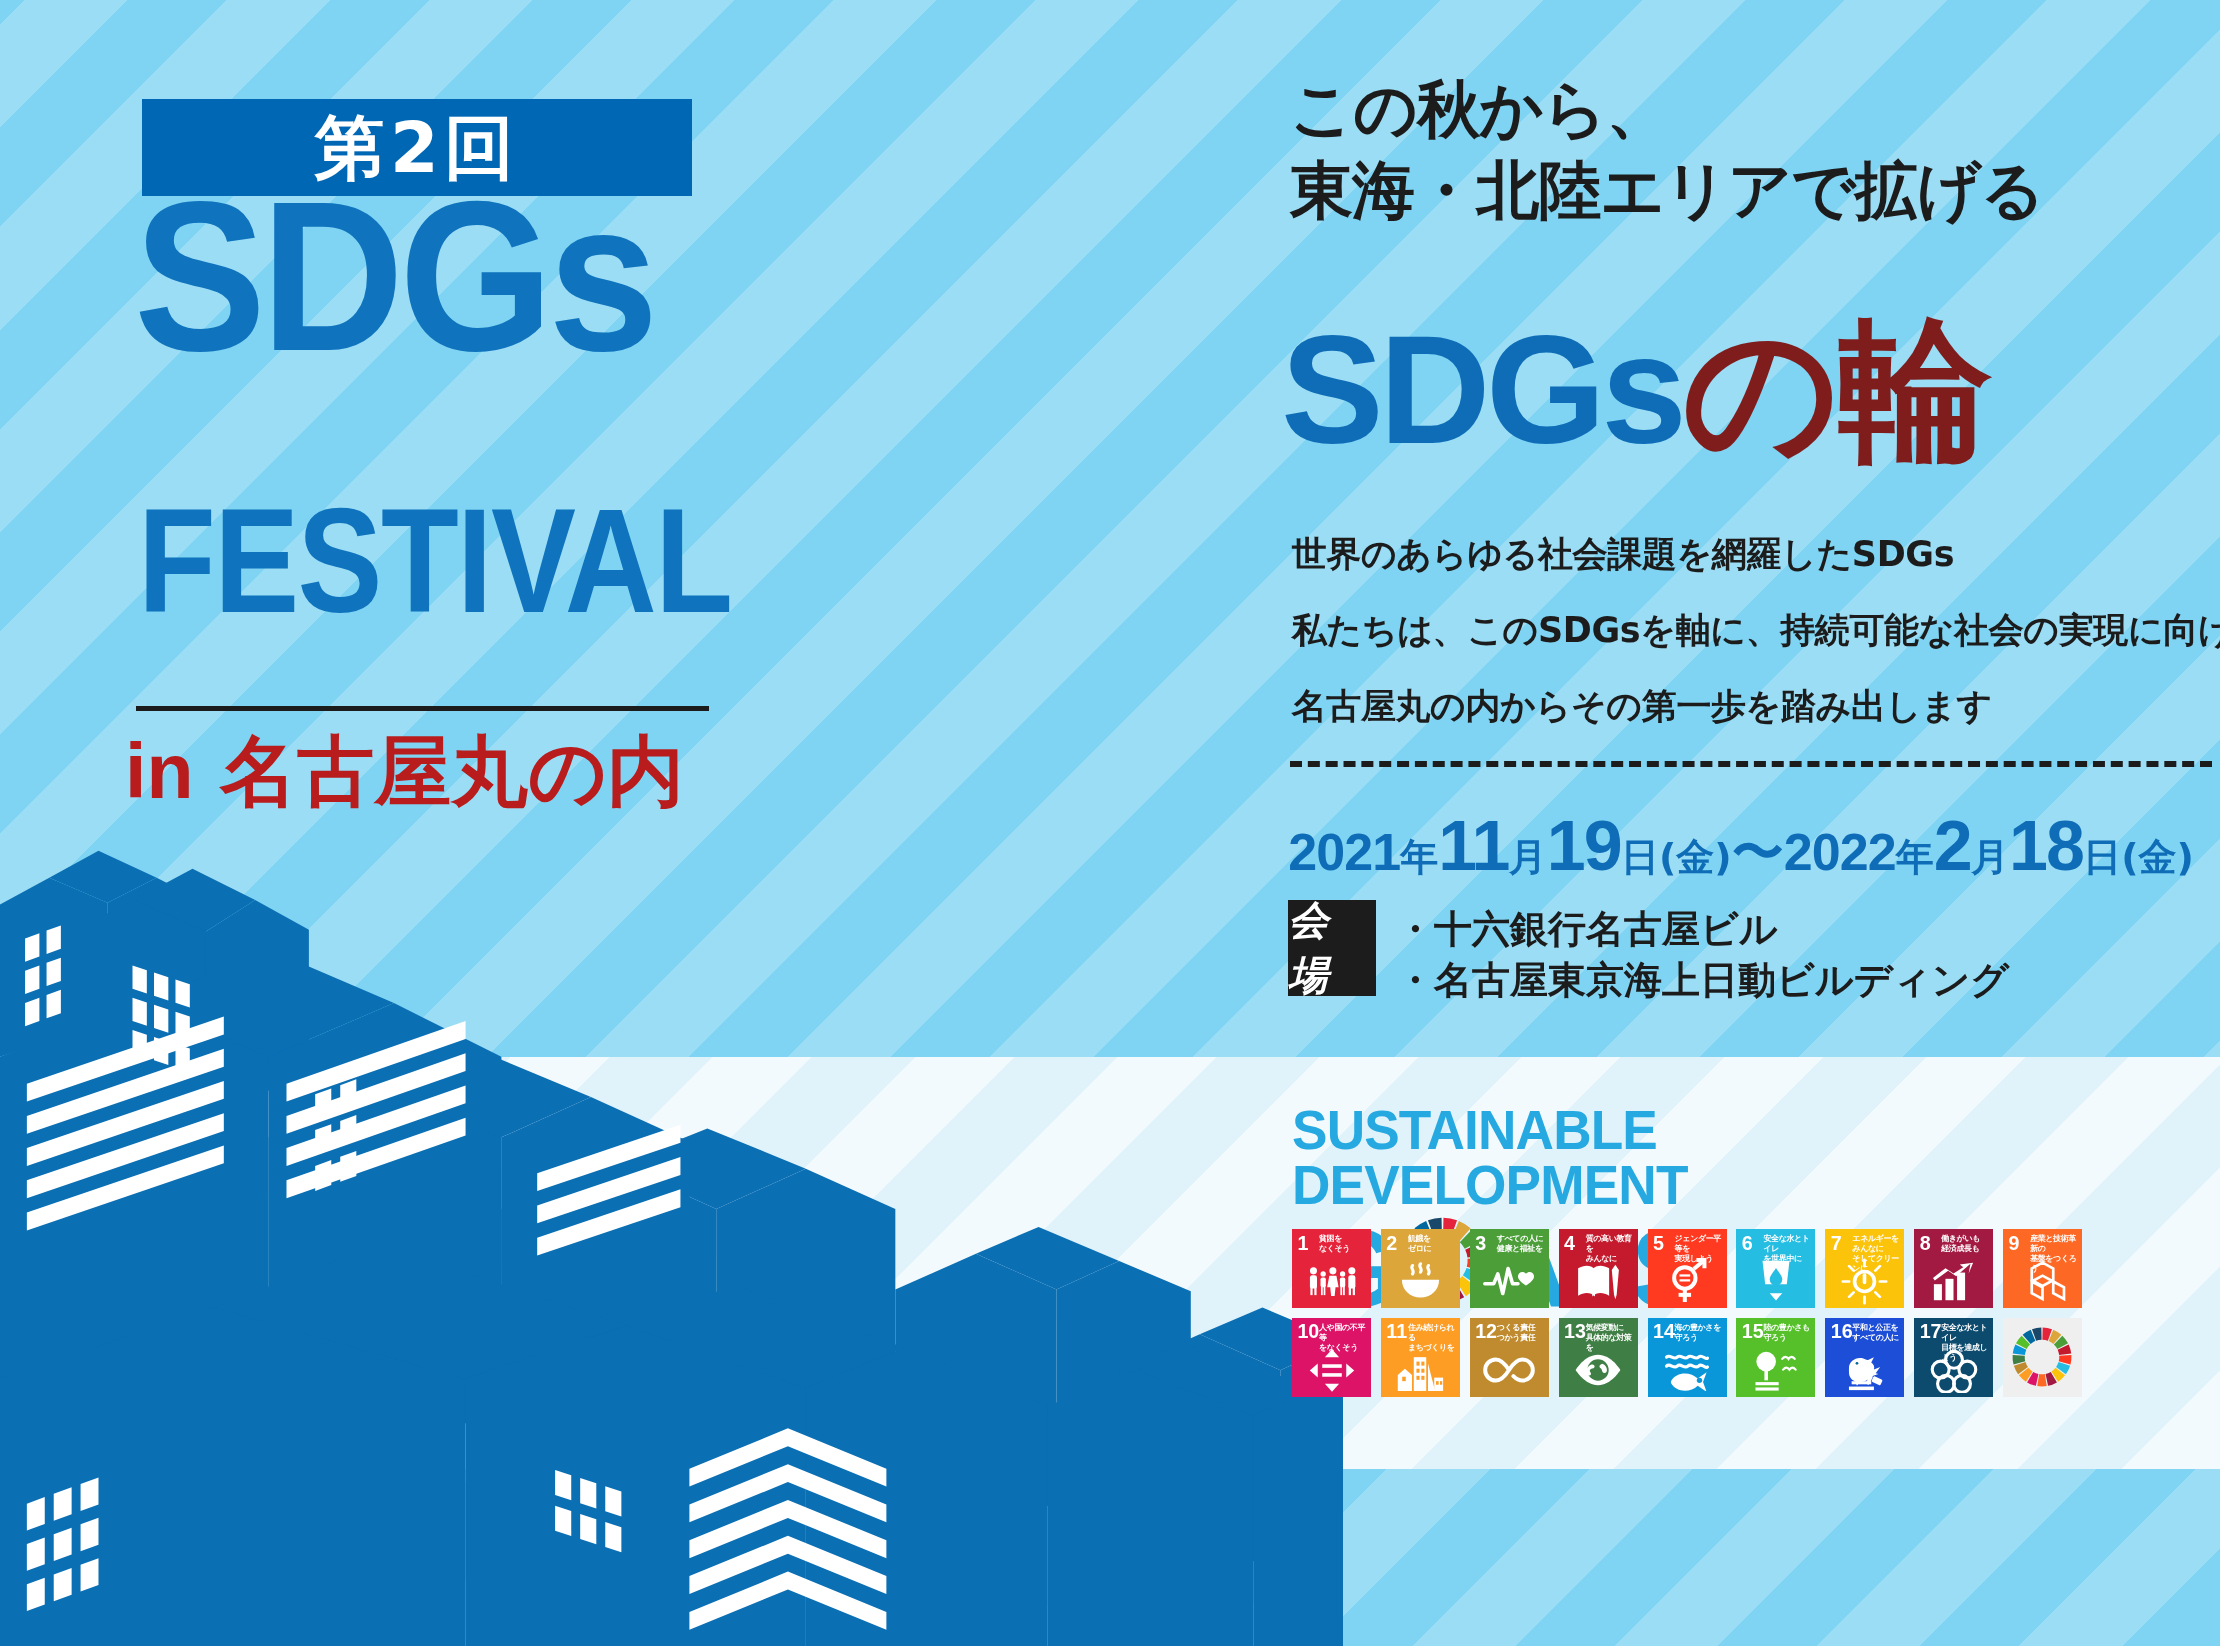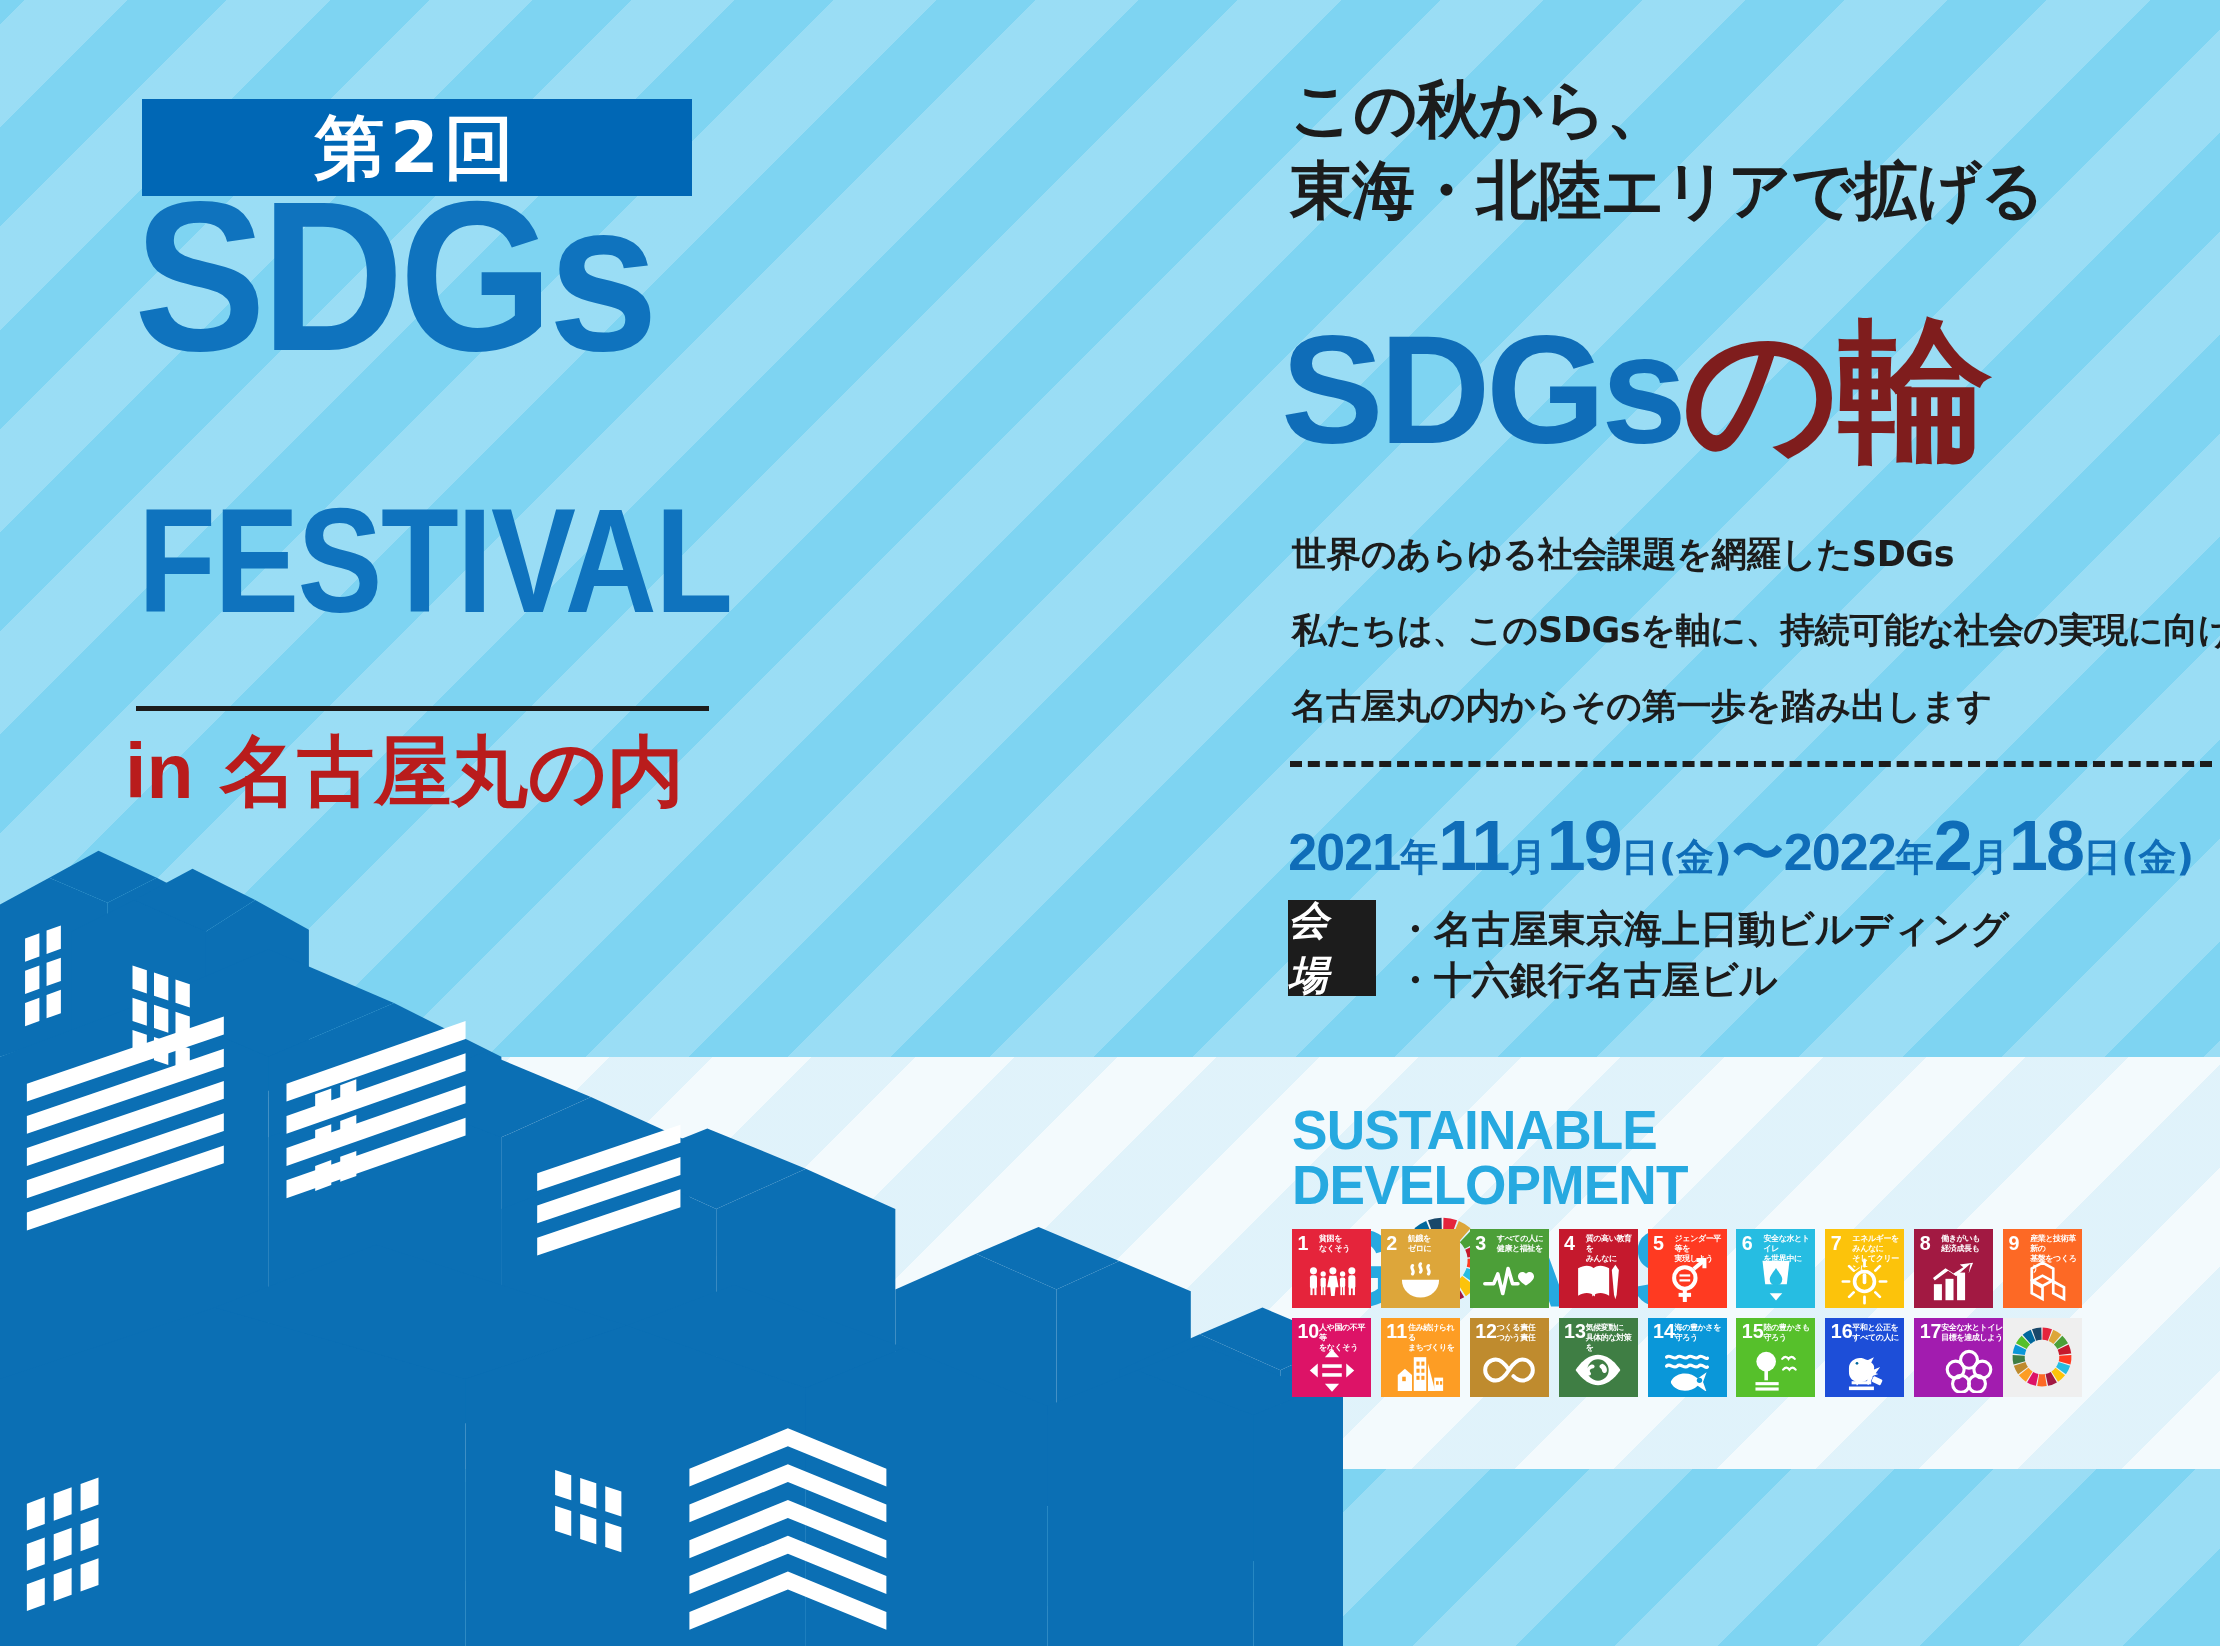--- a/index.html
+++ b/index.html
@@ -355,22 +355,22 @@
 
   <div id="dashed-rule"></div>
 
   <div id="date-line">
     <span class="mid">2021</span><span class="sm">年</span><span class="big">11</span><span class="sm">月</span><span class="big">19</span><span class="sm">日</span><span class="sm">(金)</span><span class="tilde">〜</span><span class="mid">2022</span><span class="sm">年</span><span class="big">2</span><span class="sm">月</span><span class="big">18</span><span class="sm">日</span><span class="sm">(金)</span>
   </div>
 
   <div id="venue-row">
     <div id="venue-badge">会 場</div>
     <div id="venue-list">
+      <div class="venue-item">・十六銀行名古屋ビル</div>
       <div class="venue-item">・名古屋東京海上日動ビルディング</div>
-      <div class="venue-item">・十六銀行名古屋ビル</div>
     </div>
   </div>
 </div>
 
 <div id="sdg-lockup">
   <div id="sdg-words">
     <div>SUSTAINABLE</div>
     <div>DEVELOPMENT</div>
   </div>
   <div id="goals-word">
@@ -694,21 +694,21 @@
             <path d="M20 40c0-14 14-24 28-22 8 1 12 6 16 4l12-6-6 12c6 4 8 10 6 16l14-6-10 14 6 2-18 6c-4 8-14 12-24 12l-6 8-4-10c-8-2-14-10-14-20z"></path>
             <circle cx="38" cy="30" r="3" fill="#00689D"></circle>
             <rect x="26" y="70" width="44" height="7"></rect>
             <rect x="20" y="82" width="56" height="8"></rect>
             <rect x="72" y="62" width="22" height="14" rx="3" transform="rotate(25 83 69)"></rect>
             <rect x="62" y="56" width="8" height="22" rx="3" transform="rotate(25 66 67)"></rect>
           </g>
         </svg>
       </div>
     </div>
-    <div class="sdg-tile" style="background: #a21caf; padding-left: 31px;">
+    <div class="sdg-tile" style="background: #0c4a6e;">
       <div class="num">17</div>
       <div class="jp">
         <div>安全な水とトイレ</div>
         <div>目標を達成しよう</div>
       </div>
       <div class="glyph">
         <svg width="48" height="45" viewBox="0 0 108 100">
           <g fill="none" stroke="#fff" stroke-width="7">
             <circle cx="54" cy="26" r="19"></circle>
             <circle cx="24" cy="48" r="19"></circle>

